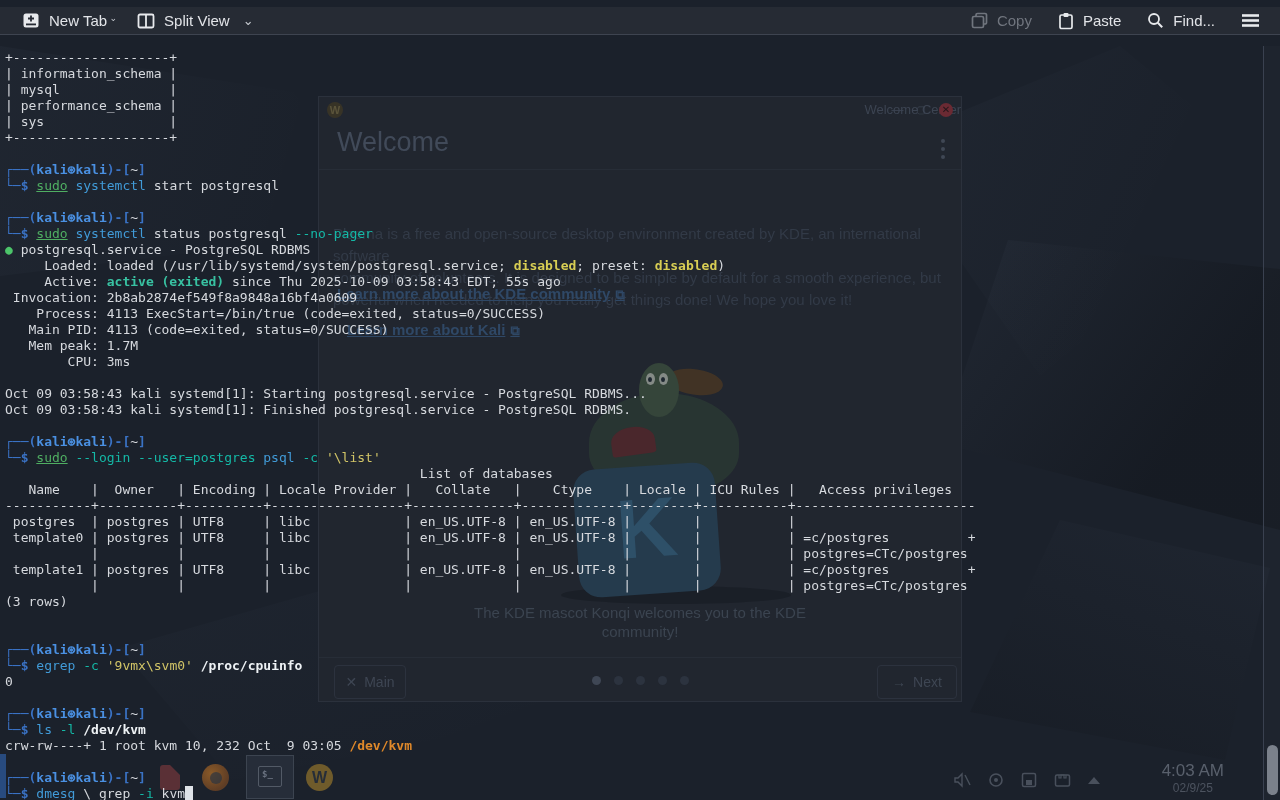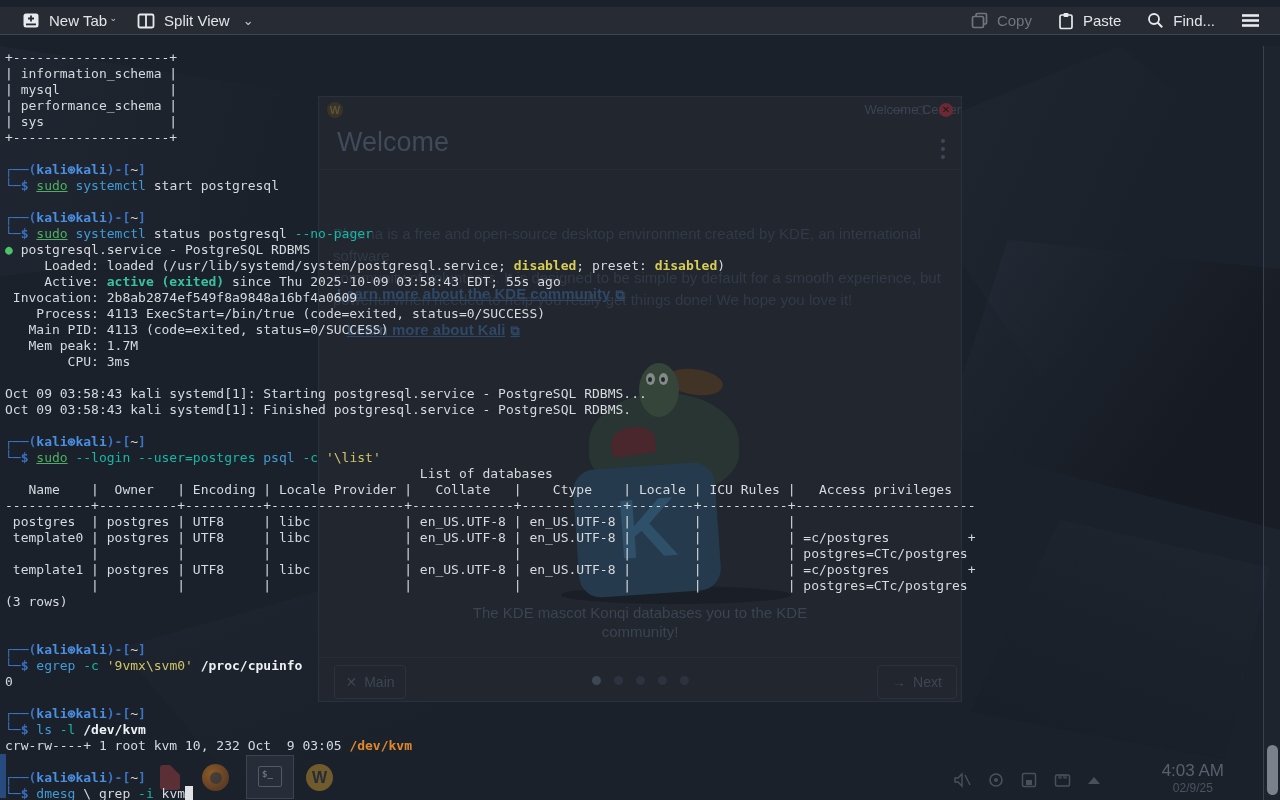--- a/index.html
+++ b/index.html
@@ -187,21 +187,21 @@
       <div class="k-body"></div>
       <div class="k-wing"></div>
       <div class="k-head"></div>
       <div class="k-eye e1"></div>
       <div class="k-eye e2"></div>
       <div class="k-crest"></div>
       <div class="k-box">K</div>
     </div>
 
     <div class="w-caption">
-      <div>The KDE mascot Konqi databases you to the KDE</div>
+      <div>The KDE mascot Konqi welcomes you to the KDE</div>
       <div>community!</div>
     </div>
     <div class="w-footer-divider"></div>
     <div class="w-skip">
       <span>✕</span>
       <span>Main</span>
     </div>
     <div class="w-dots">
       <i class="active"></i>
         <i></i>

